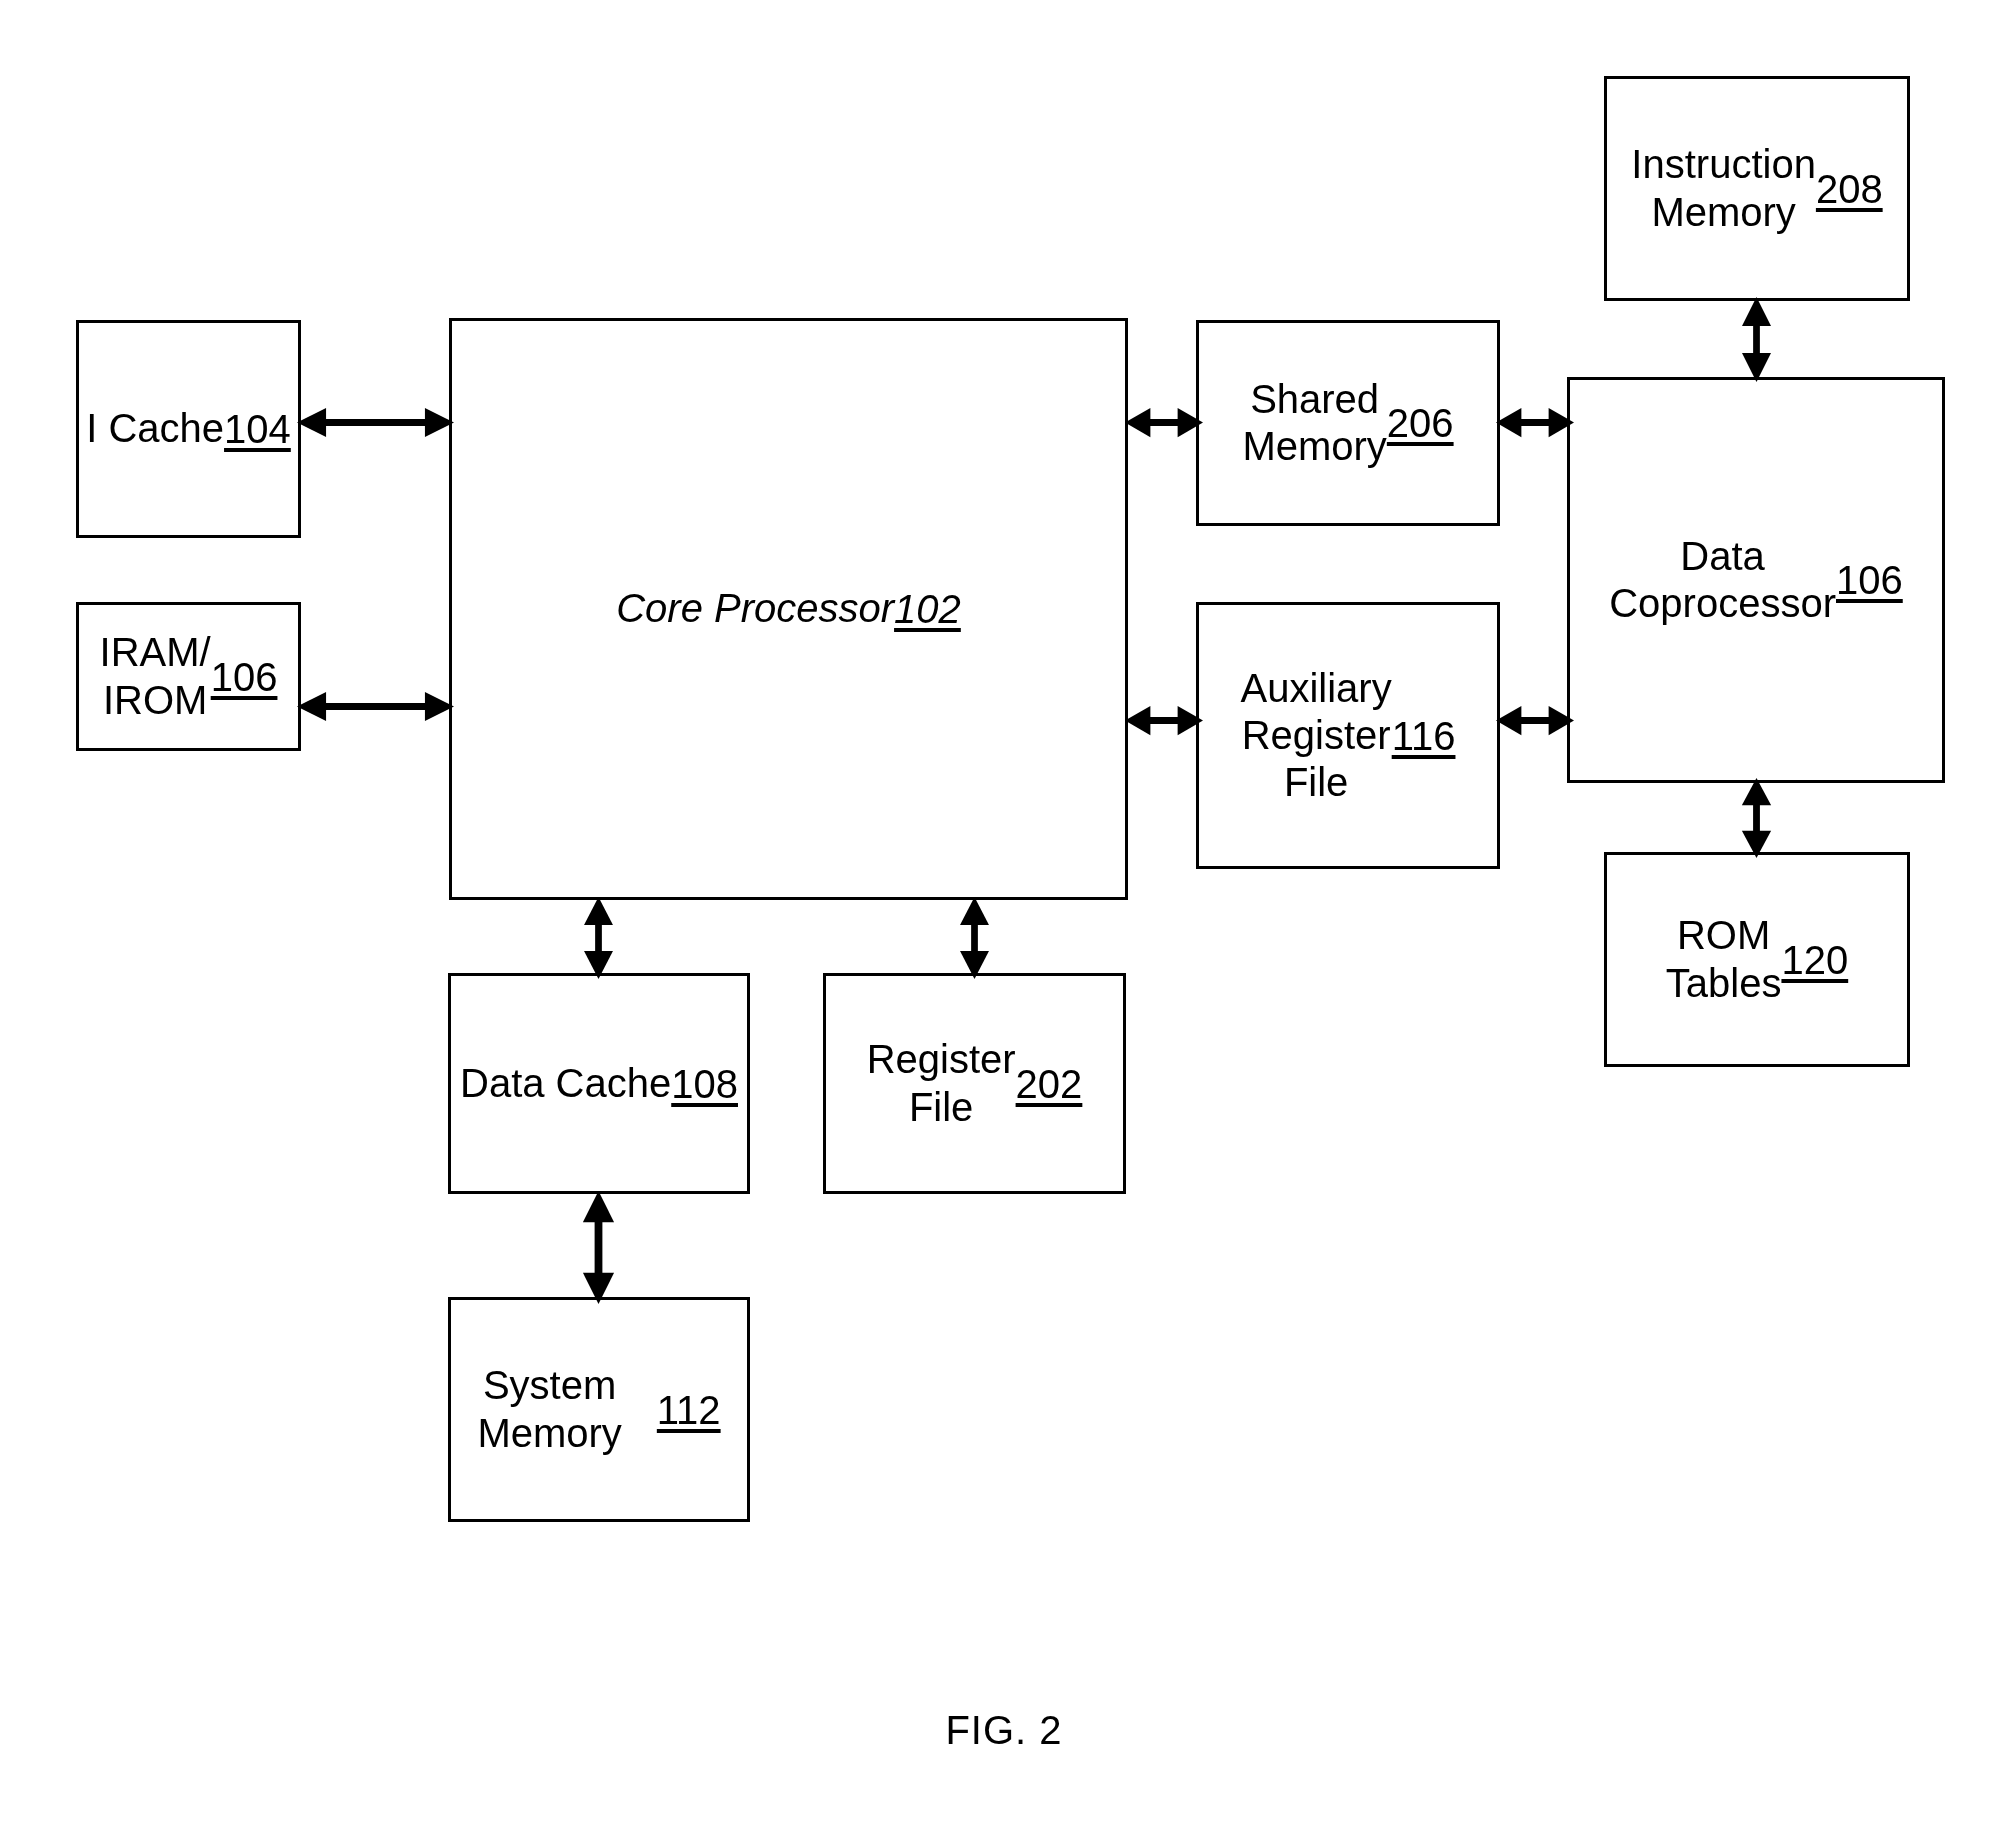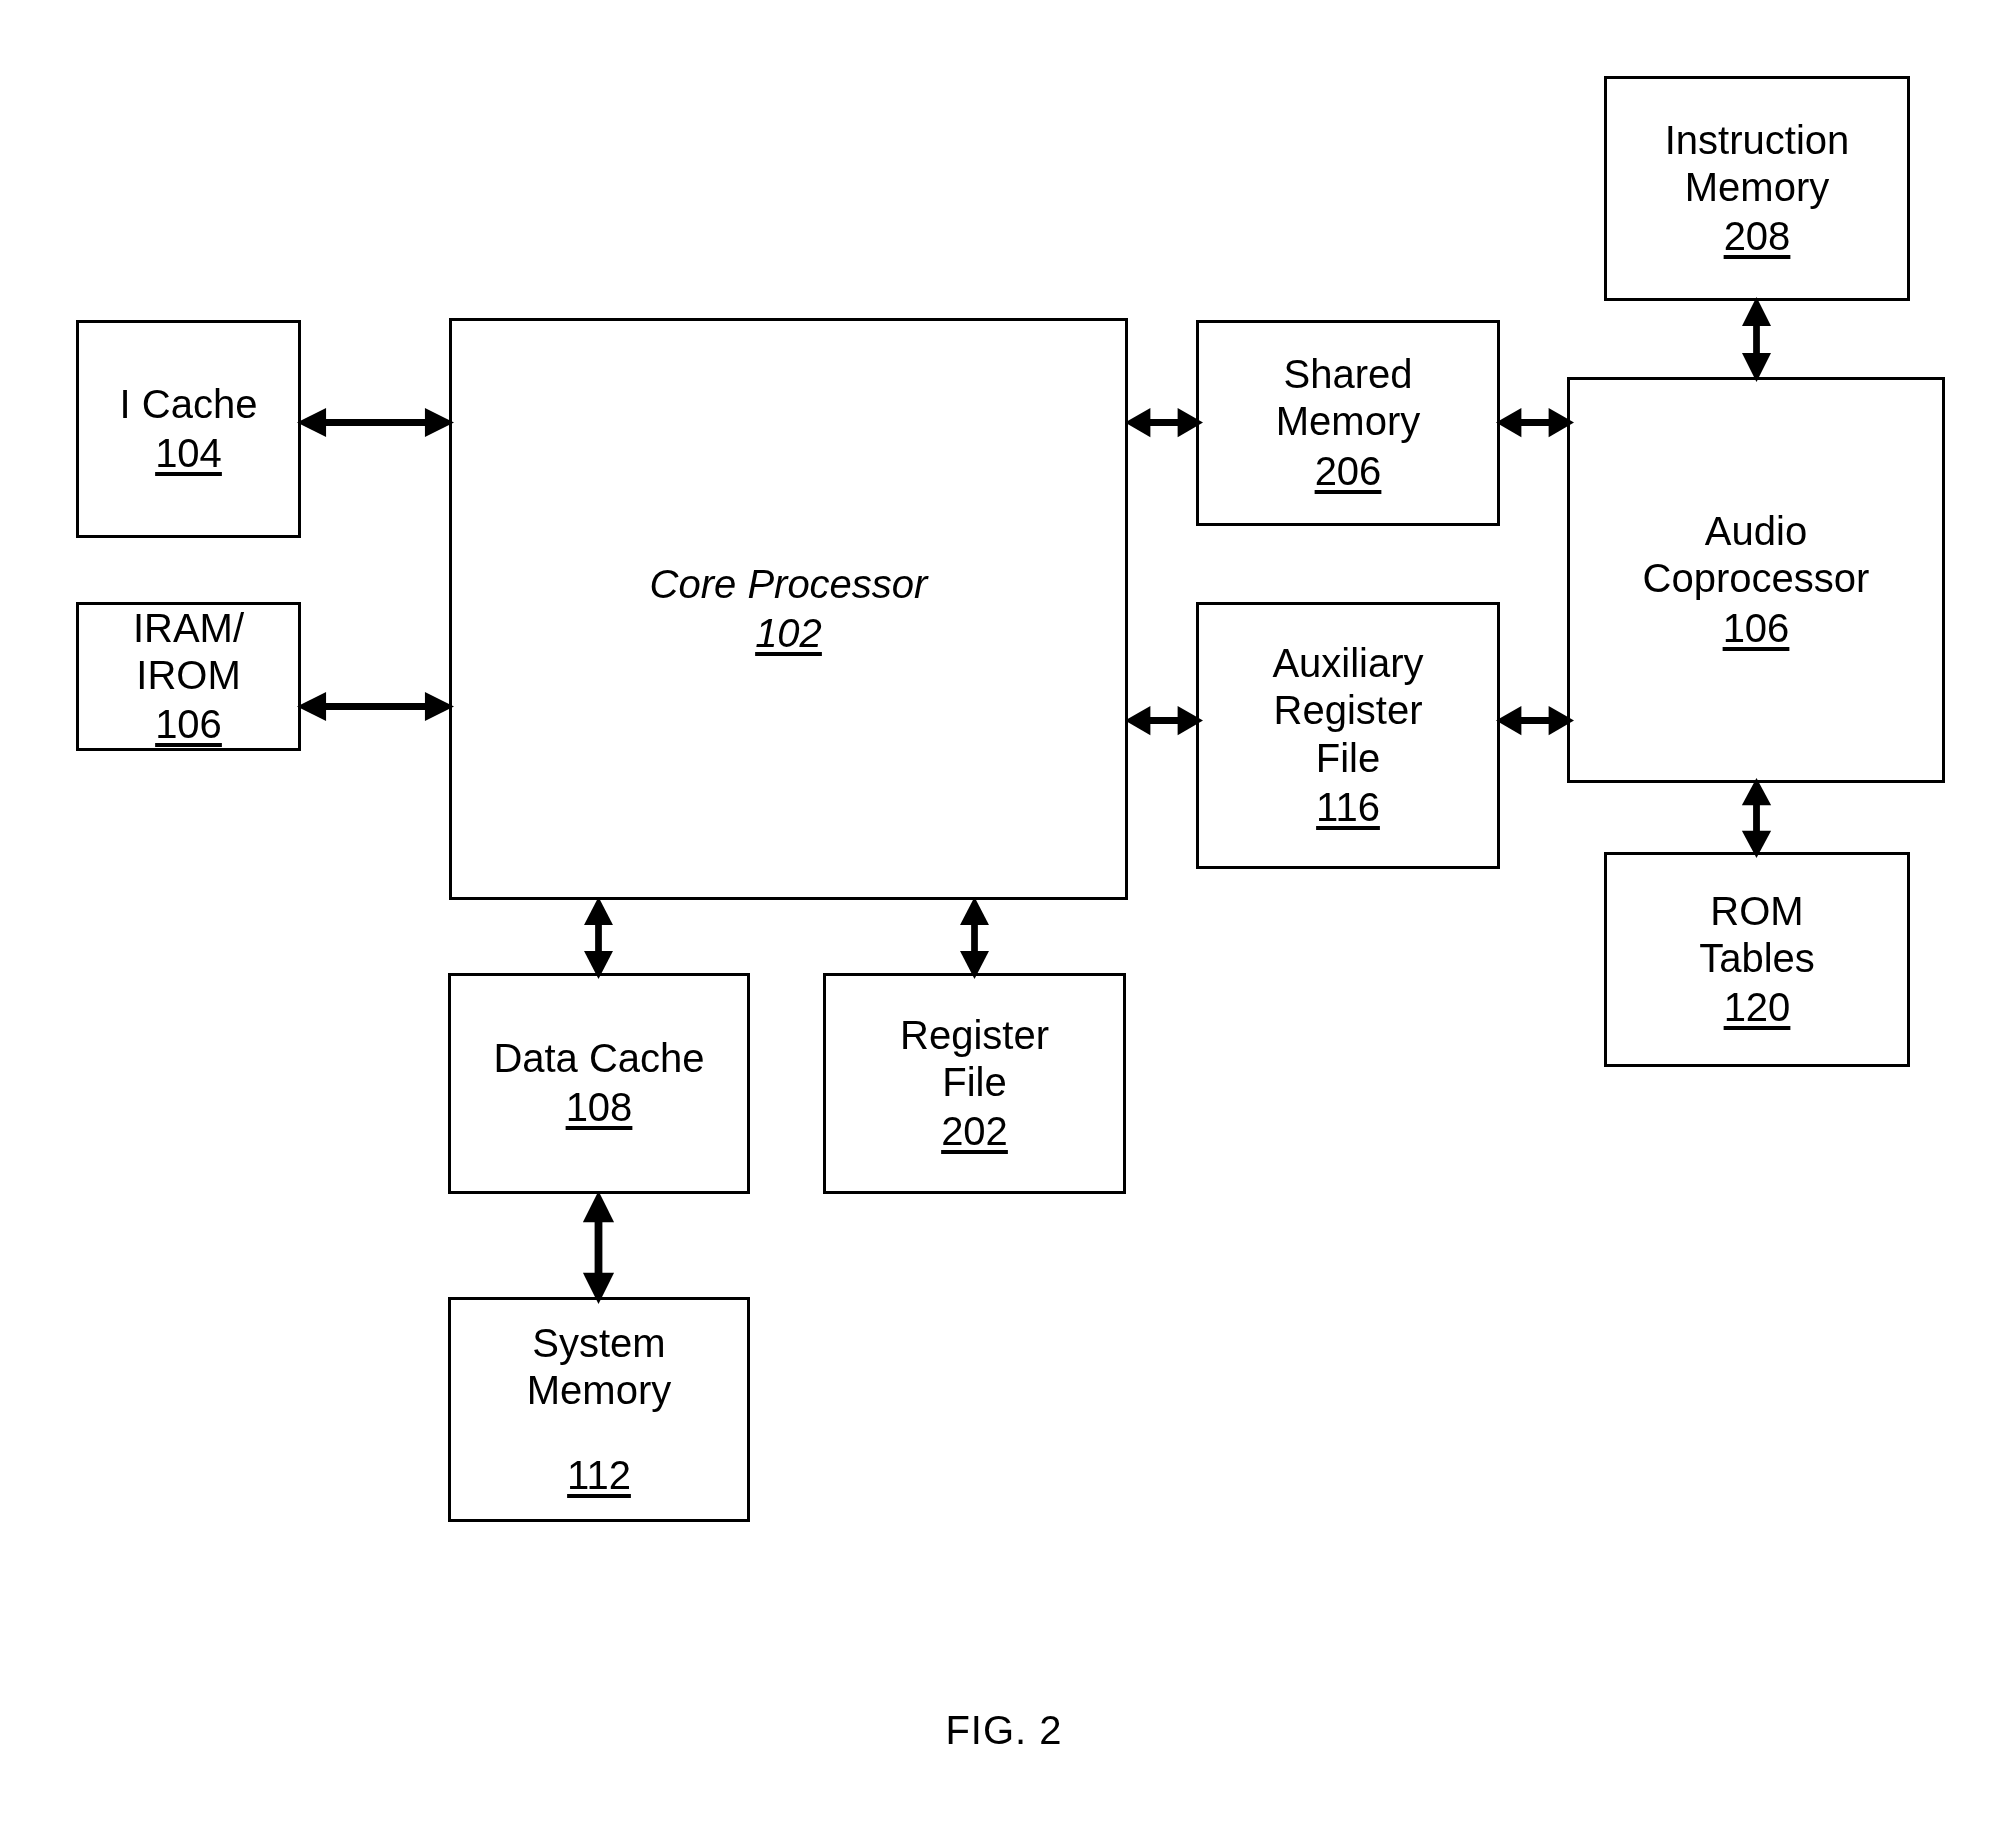--- a/index.html
+++ b/index.html
@@ -1,21 +1,21 @@
 <!DOCTYPE html>
 <html><head>
 <meta charset="utf-8">
 <style>
   html,body{margin:0;padding:0;background:#ffffff;}
   body{width:2008px;height:1821px;position:relative;overflow:hidden;
        font-family:"Liberation Sans","DejaVu Sans",sans-serif;color:#000;}
   #stage{position:absolute;left:0;top:0;width:2008px;height:1821px;}
 
   .box{position:absolute;box-sizing:border-box;border:3.9px solid #000;background:#fff;
-       display:flex;flex-direction:column;align-items:center;justify-content:center;
+       display:flex;flex-direction:row;align-items:center;justify-content:center;
        text-align:center;line-height:1.18;}
   .box .lbl{font-size:40px;white-space:pre-line;}
   .box .ref{font-size:40px;text-decoration:underline;text-underline-offset:4.9px;
             text-decoration-thickness:3.9px;margin-top:1.9px;}
 
   .conn{position:absolute;}
   .conn svg{display:block;overflow:visible;}
 
   #figlabel{position:absolute;left:0;top:1708px;width:2008px;text-align:center;
             font-size:40px;letter-spacing:1px;}
@@ -54,21 +54,21 @@
     <div class="ref">116</div>
   </div>
 
   <div class="box" style="left:1604px;top:76px;width:306px;height:225px;">
     <div class="lbl">Instruction
 Memory</div>
     <div class="ref">208</div>
   </div>
 
   <div class="box" style="left:1567px;top:377px;width:378px;height:406px;">
-    <div class="lbl">Audio
+    <div class="lbl">Data
 Coprocessor</div>
     <div class="ref">106</div>
   </div>
 
   <div class="box" style="left:1604px;top:852px;width:306px;height:215px;">
     <div class="lbl">ROM
 Tables</div>
     <div class="ref">120</div>
   </div>
 

